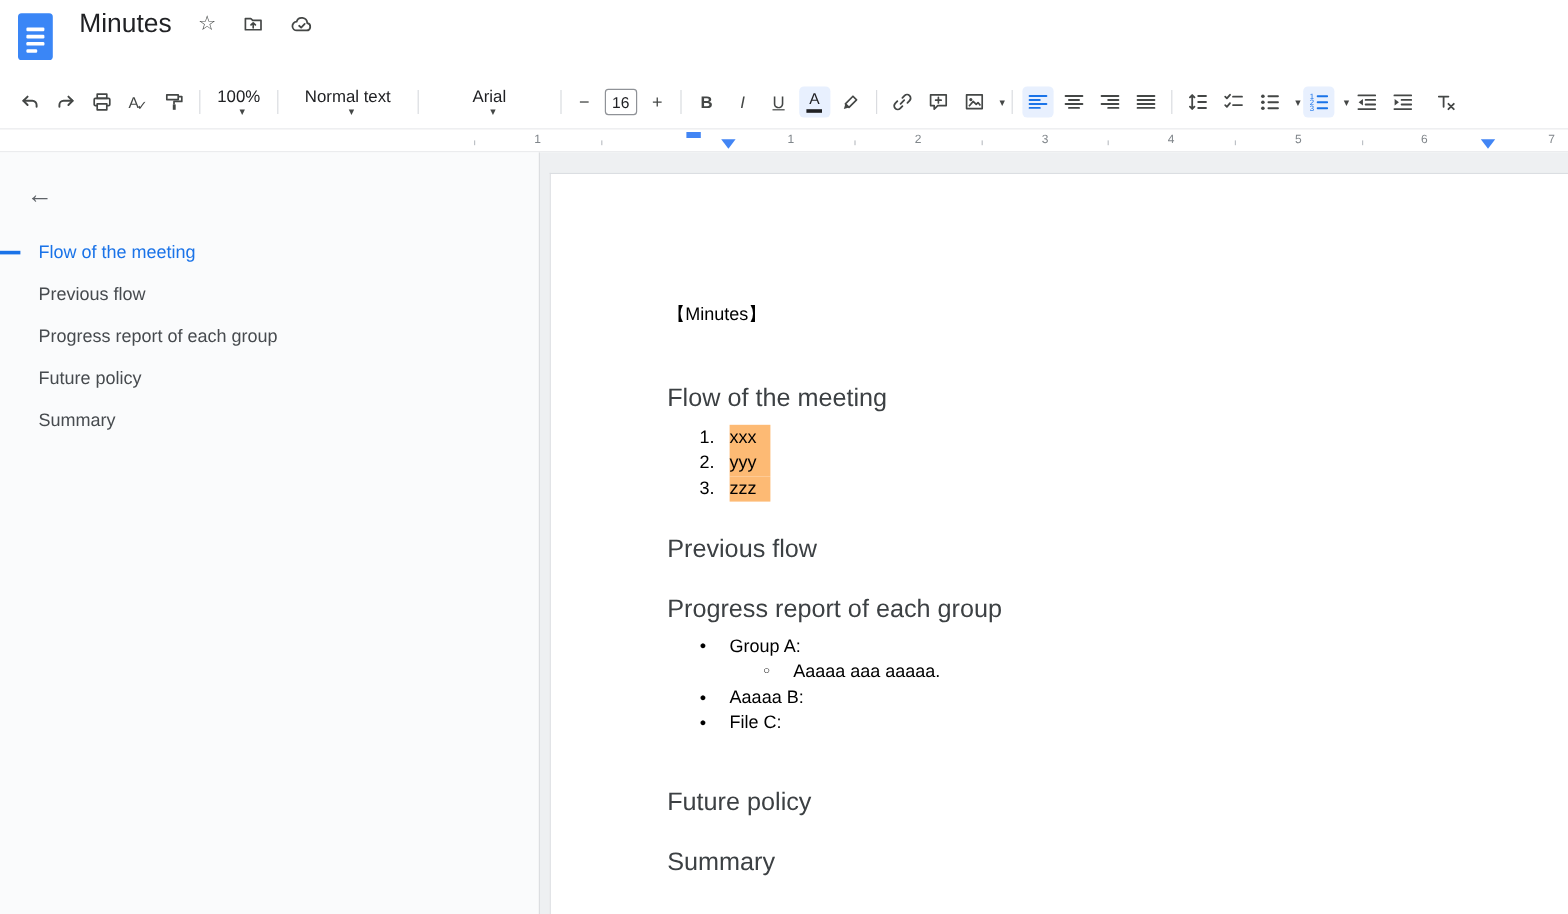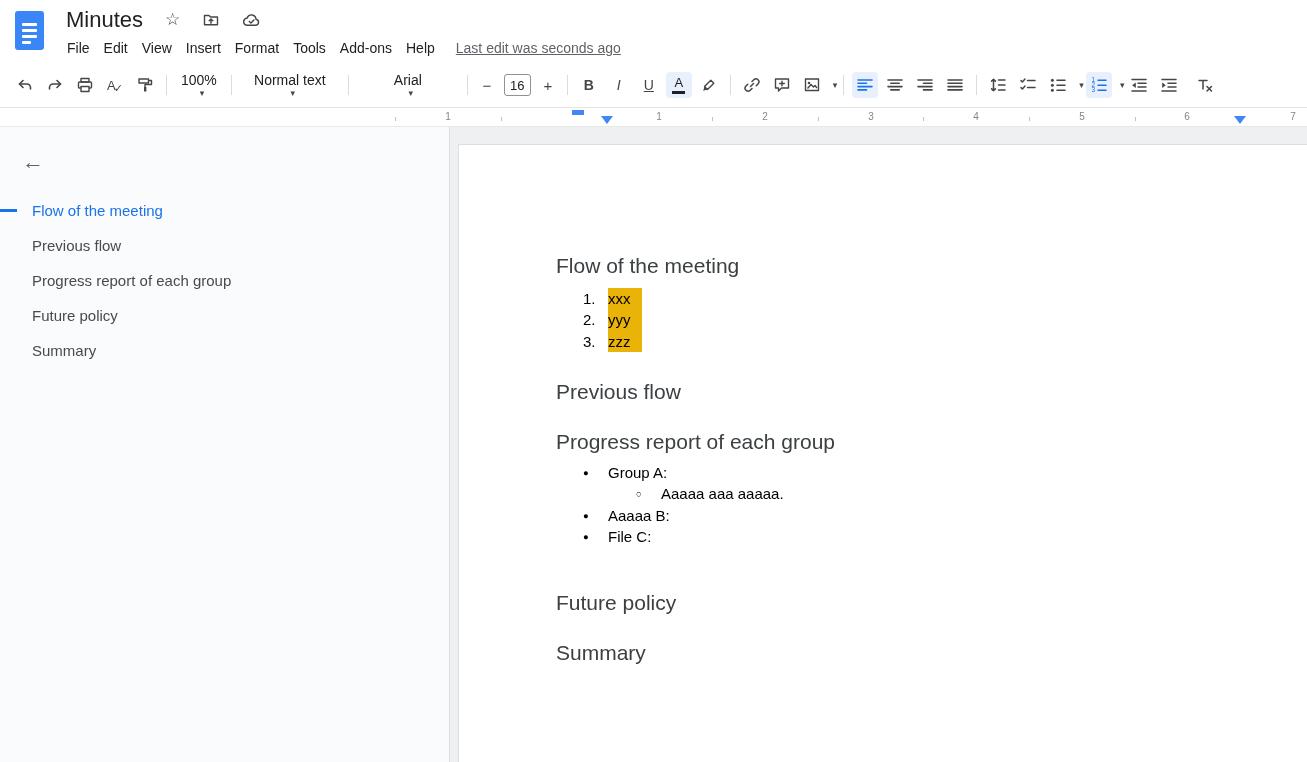--- a/index.html
+++ b/index.html
@@ -73,21 +73,21 @@
   .page { position:absolute; left:8px; top:17px; right:0; bottom:-6px; background:#fff;
     border-top:1px solid #dbdee2; border-left:1px solid #dbdee2; }
   .doc-content { margin:107px 0 0 97px; font-size:15px; color:#000; }
   .intro { margin:0; line-height:21px; }
   .dh { margin:0; font-weight:400; font-size:21px; line-height:28px; color:#3c4043; }
   .mt45{margin-top:45px;} .mt26{margin-top:26px;}
   .mt22{margin-top:22px;} .mt42{margin-top:42px;}
   .doc-ol { margin-top:8px; } .doc-ul { margin-top:6px; }
   .li { height:21.3px; display:flex; align-items:center; }
   .num { margin-left:27px; width:25px; flex:none; }
-  .sel { background:#eab308; min-width:34px; height:100%; display:flex; align-items:center; }
+  .sel { background:#fdba74; min-width:34px; height:100%; display:flex; align-items:center; }
   .blt { margin-left:27px; width:25px; flex:none; font-size:9.5px; }
   .blt2 { margin-left:80px; width:25px; flex:none; font-size:9.5px; }
 </style>
 </head>
 <body>
 
 <div class="header">
   <div class="doc-icon">
     <i class="l1"></i>
       <i class="l2"></i>
@@ -102,31 +102,20 @@
         <path d="M2.5 4.5 H7 L8.6 6 H15.5 V13.8 H2.5 Z"></path>
         <path d="M9 12.2 V8.2 M7.2 9.8 L9 8 L10.8 9.8"></path>
       </svg>
     </span>
     <span class="hicon">
       <svg width="19" height="19" viewBox="0 0 18 18" fill="none" stroke="#444746" stroke-width="1.4" stroke-linecap="round" stroke-linejoin="round">
         <path d="M5.2 13.6 H12.8 A2.9 2.9 0 0 0 13.3 7.85 A4.3 4.3 0 0 0 4.9 6.7 A3.45 3.45 0 0 0 5.2 13.6 Z"></path>
         <path d="M6.9 9.9 L8.5 11.4 L11.3 8.5"></path>
       </svg>
     </span>
-  </div>
-  <div class="menu-bar">
-    <div class="menu-item">File</div>
-    <div class="menu-item">Edit</div>
-    <div class="menu-item">View</div>
-    <div class="menu-item">Insert</div>
-    <div class="menu-item">Format</div>
-    <div class="menu-item">Tools</div>
-    <div class="menu-item">Add-ons</div>
-    <div class="menu-item">Help</div>
-    <span class="last-edit">Last edit was seconds ago</span>
   </div>
 </div>
 
 <div class="toolbar">
   <div class="tbtn">
     <svg width="18" height="18" viewBox="0 0 18 18" fill="none" stroke="#444746" stroke-width="1.6" stroke-linecap="round" stroke-linejoin="round">
       <path d="M7 4.5 L3.5 8 L7 11.5"></path>
         <path d="M3.5 8 H11 A3.5 3.5 0 0 1 14.5 11.5 V13"></path>
     </svg>
   </div>
@@ -344,20 +333,21 @@
       </div>
       <div class="o-item">
         <span>Summary</span>
       </div>
     </div>
   </div>
 
   <div class="doc-area">
     <div class="page">
       <div class="doc-content">
+        <p class="intro">【Minutes】</p>
 
         <h2 class="dh mt45">Flow of the meeting</h2>
         <div class="doc-ol">
           <div class="li">
             <span class="num">1.</span>
             <span class="sel">xxx</span>
           </div>
           <div class="li">
             <span class="num">2.</span>
             <span class="sel">yyy</span>

